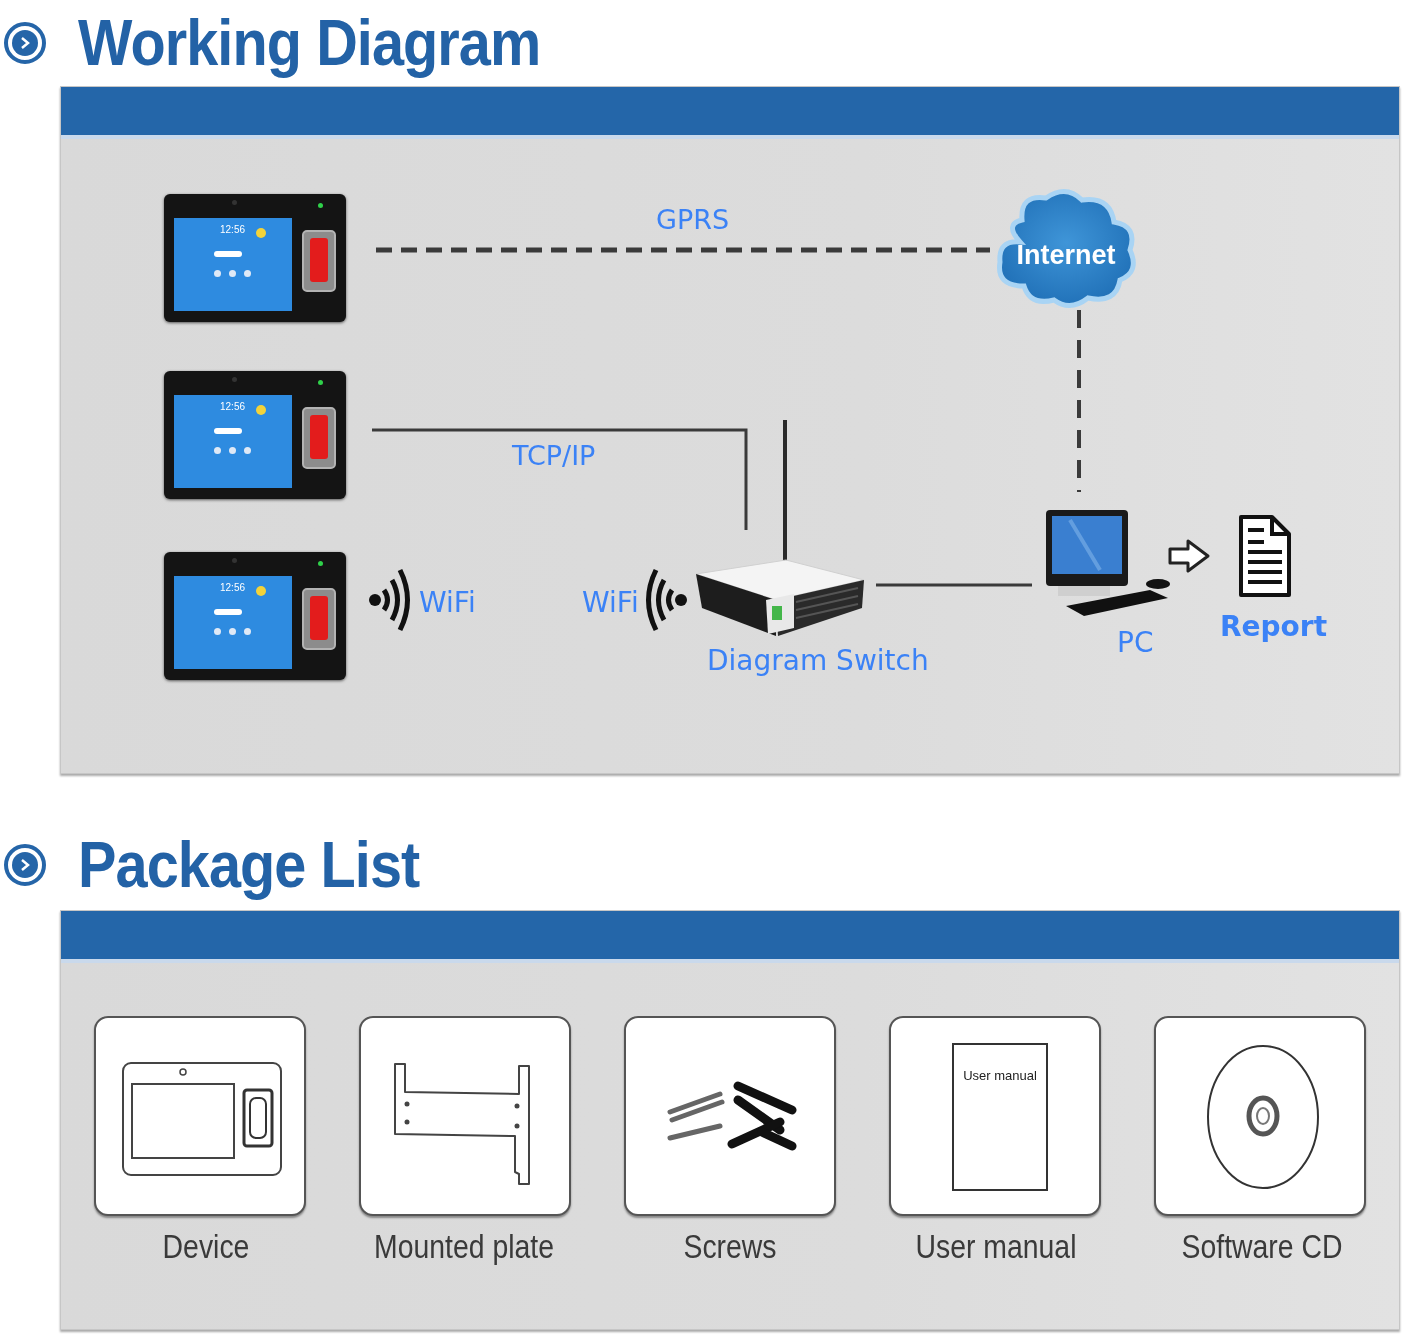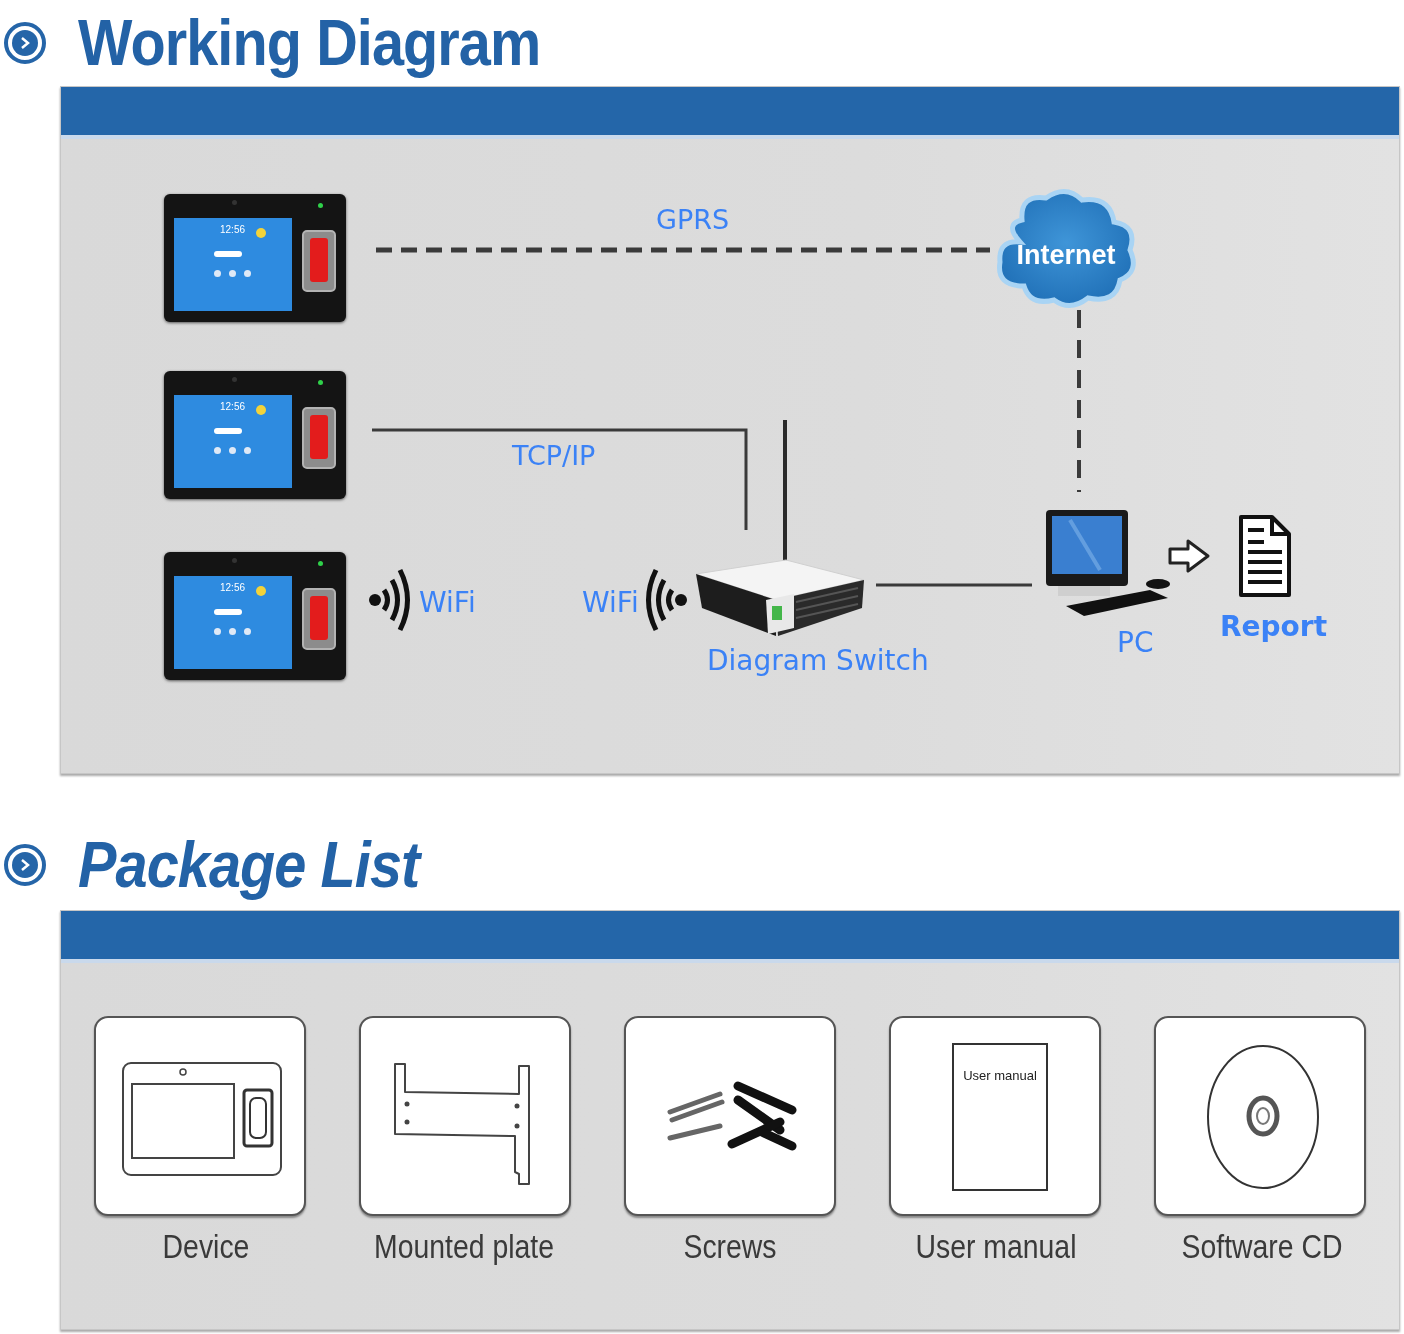--- a/index.html
+++ b/index.html
@@ -160,21 +160,21 @@
   <path d="M34 3 L34 20 L51 20" fill="none" stroke="#111" stroke-width="4"></path>
   <line x1="10" y1="16" x2="26" y2="16" stroke="#111" stroke-width="4"></line>
   <line x1="10" y1="28" x2="26" y2="28" stroke="#111" stroke-width="4"></line>
   <line x1="10" y1="38" x2="44" y2="38" stroke="#111" stroke-width="4"></line>
   <line x1="10" y1="48" x2="44" y2="48" stroke="#111" stroke-width="4"></line>
   <line x1="10" y1="58" x2="44" y2="58" stroke="#111" stroke-width="4"></line>
   <line x1="10" y1="68" x2="44" y2="68" stroke="#111" stroke-width="4"></line>
 </svg>
 <div class="label" style="left:1220px;top:610px;font-size:28px;font-weight:bold;">Report</div>
 
-<div class="section-heading" style="top:828px;font-style:italic;">
+<div class="section-heading" style="top:828px;">
   <div class="heading-icon">
     <div class="heading-icon-inner">
       <svg width="14" height="14" viewBox="0 0 14 14" style="position:static">
           <path d="M4 2 L10 7 L4 12" stroke="#fff" stroke-width="2.5" fill="none"></path>
         </svg>
     </div>
   </div>
   <div class="heading-title">Package List</div>
 </div>
 

